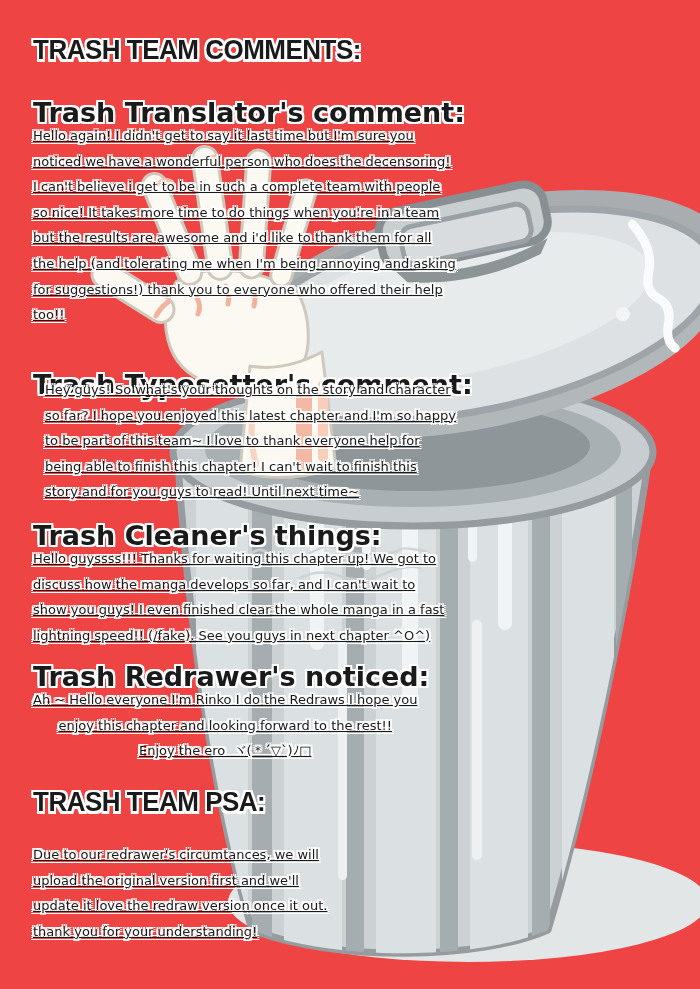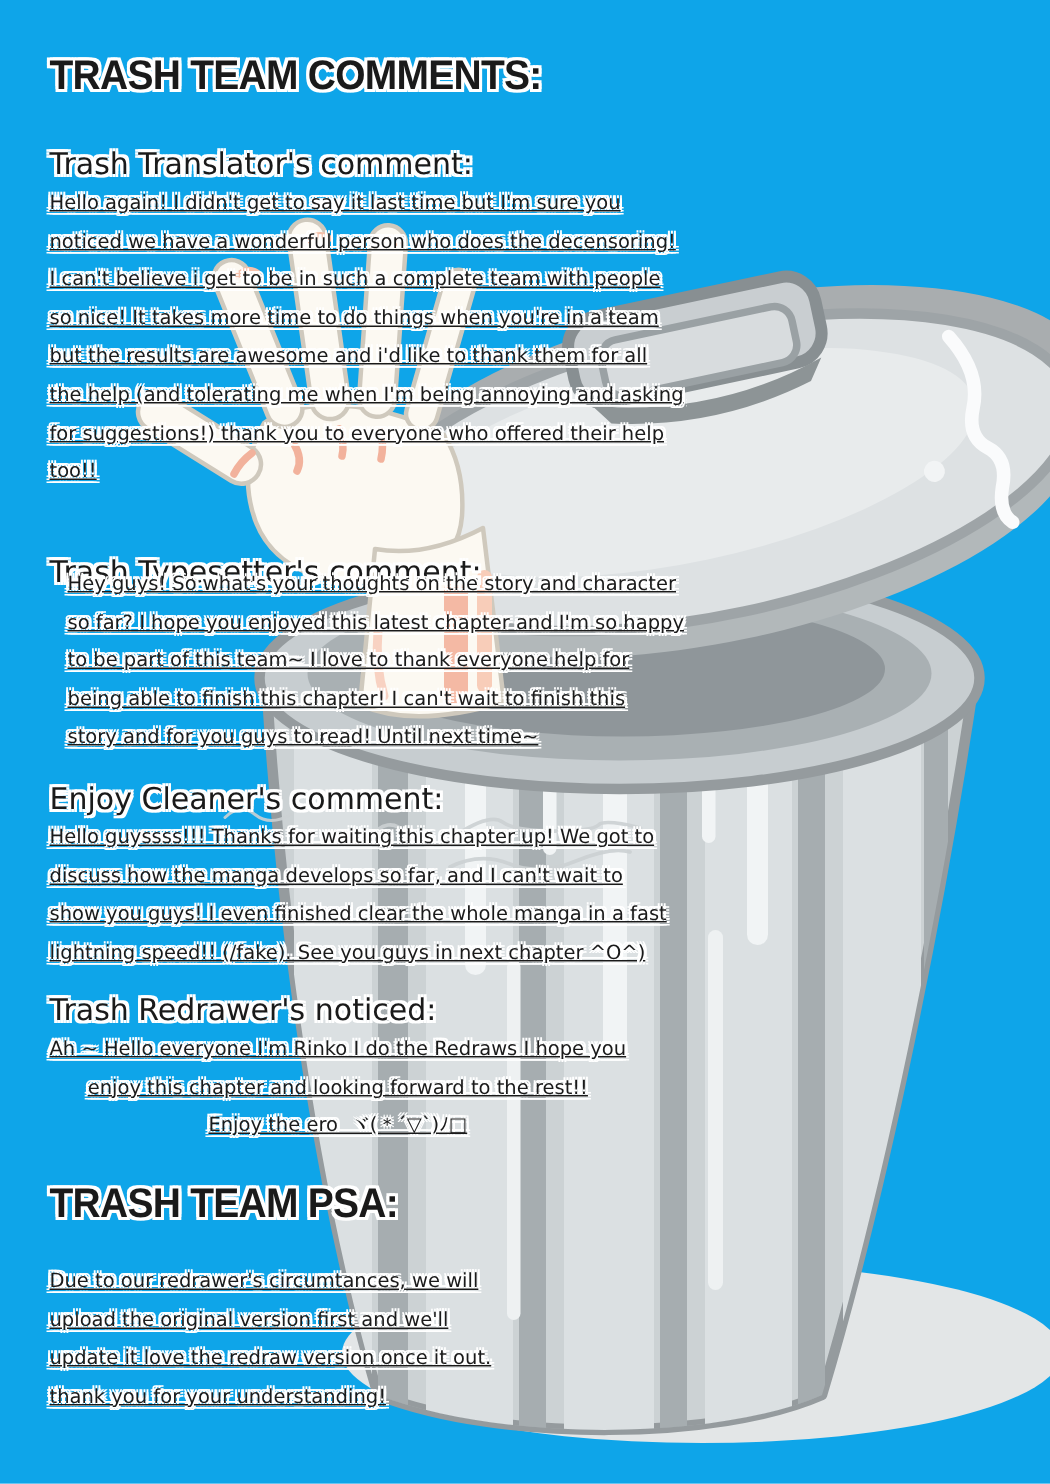--- a/index.html
+++ b/index.html
@@ -1,24 +1,24 @@
 <!DOCTYPE html>
 <html><head>
 <meta charset="utf-8">
 <style>
   html,body{margin:0;padding:0;}
   body{width:700px;height:989px;background:#ffffff;font-family:"DejaVu Sans",sans-serif;}
-  .page{position:relative;width:700px;height:989px;overflow:hidden;background:#0ea5e9;}
+  .page{position:relative;width:700px;height:989px;overflow:hidden;background:#ef4444;}
   .art{position:absolute;left:0;top:0;width:700px;height:989px;z-index:0;}
   .txt{position:absolute;left:33px;z-index:2;color:#1a1a1a;white-space:pre;
        text-shadow:-2px -2px 0 #fff,2px -2px 0 #fff,-2px 2px 0 #fff,2px 2px 0 #fff,
                    -2px 0 0 #fff,2px 0 0 #fff,0 -2px 0 #fff,0 2px 0 #fff;}
   .big-title{font-family:"Liberation Sans",sans-serif;font-weight:bold;font-size:26px;
              letter-spacing:-0.5px;transform:scaleY(1.06);transform-origin:left top;margin:0;}
-  .sub-head{font-size:20px;font-weight:normal;margin:0;}
+  .sub-head{font-size:27px;font-weight:bold;margin:0;}
   .body-text{font-size:13px;line-height:25.6px;margin:0;text-decoration:underline;}
 </style>
 </head>
 <body>
 
 <div class="page">
 
   <svg class="art" viewBox="0 0 700 989" aria-hidden="true">
     <defs>
       <clipPath id="bodyClip">
@@ -118,21 +118,21 @@
   <section>
     <h2 class="txt sub-head" style="top:341px;margin-top:28px;">Trash Typesetter's comment:</h2>
     <p class="txt body-text" style="top:377px;margin-left:12px;">Hey guys! So what's your thoughts on the story and character
 so far? I hope you enjoyed this latest chapter and I'm so happy
 to be part of this team~ I love to thank everyone help for
 being able to finish this chapter! I can't wait to finish this
 story and for you guys to read! Until next time~</p>
   </section>
 
   <section>
-    <h2 class="txt sub-head" style="top:520px;">Enjoy Cleaner's comment:</h2>
+    <h2 class="txt sub-head" style="top:520px;">Trash Cleaner's things:</h2>
     <p class="txt body-text" style="top:546px;">Hello guyssss!!! Thanks for waiting this chapter up! We got to
 discuss how the manga develops so far, and I can't wait to
 show you guys! I even finished clear the whole manga in a fast
 lightning speed!! (/fake). See you guys in next chapter ^O^)</p>
   </section>
 
   <section>
     <h2 class="txt sub-head" style="top:661px;">Trash Redrawer's noticed:</h2>
     <p class="txt body-text" style="top:687px;text-align:center;">Ah ~ Hello everyone I'm Rinko I do the Redraws I hope you
 enjoy this chapter and looking forward to the rest!!

